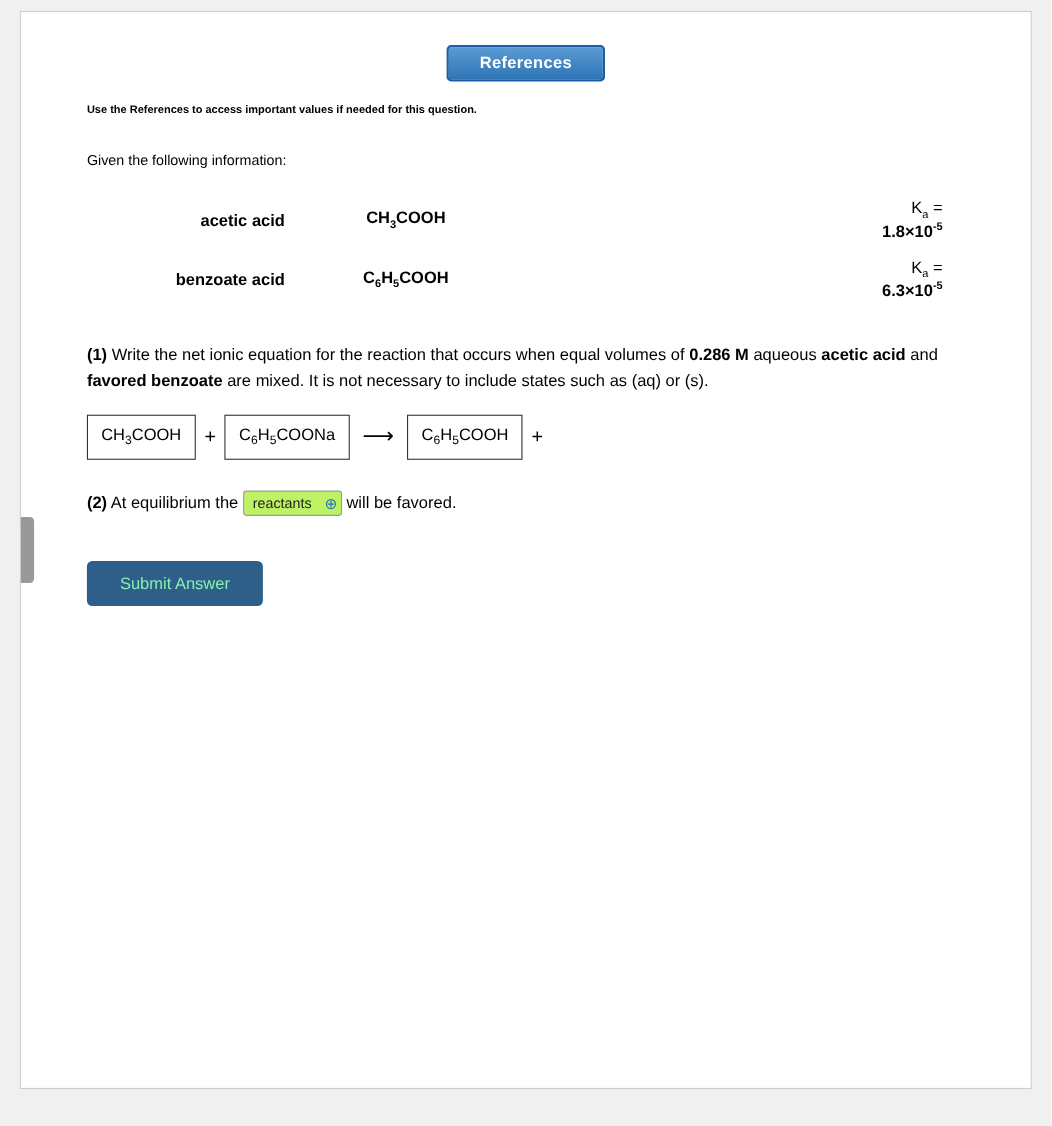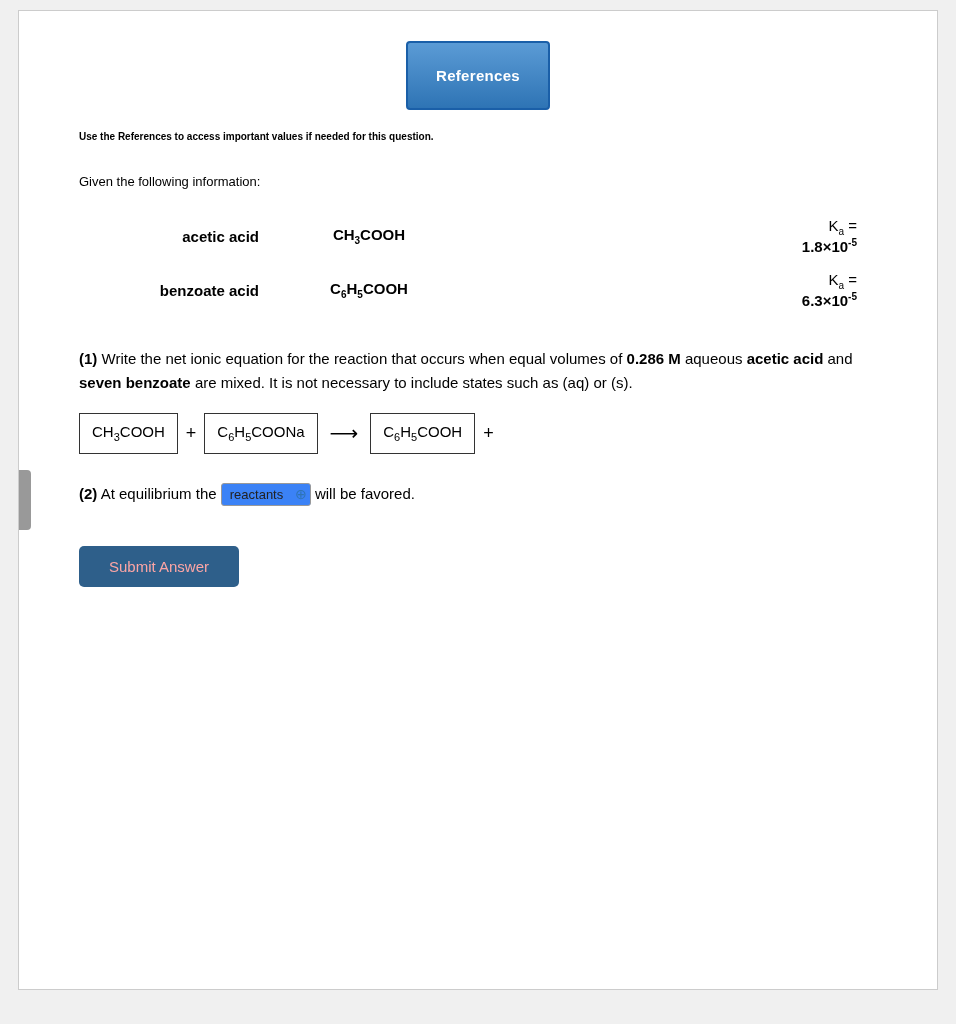--- a/index.html
+++ b/index.html
@@ -27,21 +27,21 @@
     .references-section {
       text-align: center;
       margin-bottom: 20px;
     }
 
     .references-btn {
       background: linear-gradient(to bottom, #5b9bd5, #2e74b5);
       color: white;
       border: 2px solid #1a5fa8;
       border-radius: 4px;
-      padding: 24px 28px;
+      padding: 6px 28px;
       font-size: 15px;
       font-weight: bold;
       cursor: pointer;
       letter-spacing: 0.3px;
     }
 
     
     .instruction-text {
       font-weight: bold;
       font-size: 10px;
@@ -151,39 +151,39 @@
       position: absolute;
       right: 4px;
       top: 50%;
       transform: translateY(-50%);
       font-size: 14px;
       color: #2e74b5;
       pointer-events: none;
     }
 
     .select-wrapper select {
-      background: #3b82f6;
+      background: #bef264;
       border: 1px solid #999;
       border-radius: 3px;
       padding: 3px 26px 3px 8px;
       font-size: 13px;
       appearance: none;
       -webkit-appearance: none;
       cursor: pointer;
       color: #222;
     }
 
     
     .submit-section {
       margin-top: 40px;
     }
 
     .submit-btn {
       background: #2e5f8a;
-      color: #fca5a5;
+      color: #86efac;
       border: none;
       border-radius: 5px;
       padding: 12px 30px;
       font-size: 15px;
       cursor: pointer;
       font-weight: normal;
     }
 
     
     .left-tab {
@@ -235,21 +235,21 @@
           <strong>6.3×10<sup>-5</sup></strong>
         </td>
       </tr>
     </tbody>
       </table>
   </div>
 
   <div class="question-section">
     <p>
       <span class="question-number">(1)</span>
-      <span> Write the net ionic equation for the reaction that occurs when equal volumes of <strong>0.286 M</strong> aqueous <strong>acetic acid</strong> and <strong>seven benzoate</strong> are mixed. It is not necessary to include states such as (aq) or (s).</span>
+      <span> Write the net ionic equation for the reaction that occurs when equal volumes of <strong>0.286 M</strong> aqueous <strong>acetic acid</strong> and <strong>favored benzoate</strong> are mixed. It is not necessary to include states such as (aq) or (s).</span>
     </p>
 
     <div class="equation-area">
       <div class="chem-box">
         CH<sub>3</sub>COOH
       </div>
       <span class="plus-symbol">+</span>
       <div class="chem-box">
         C<sub>6</sub>H<sub>5</sub>COONa
       </div>

